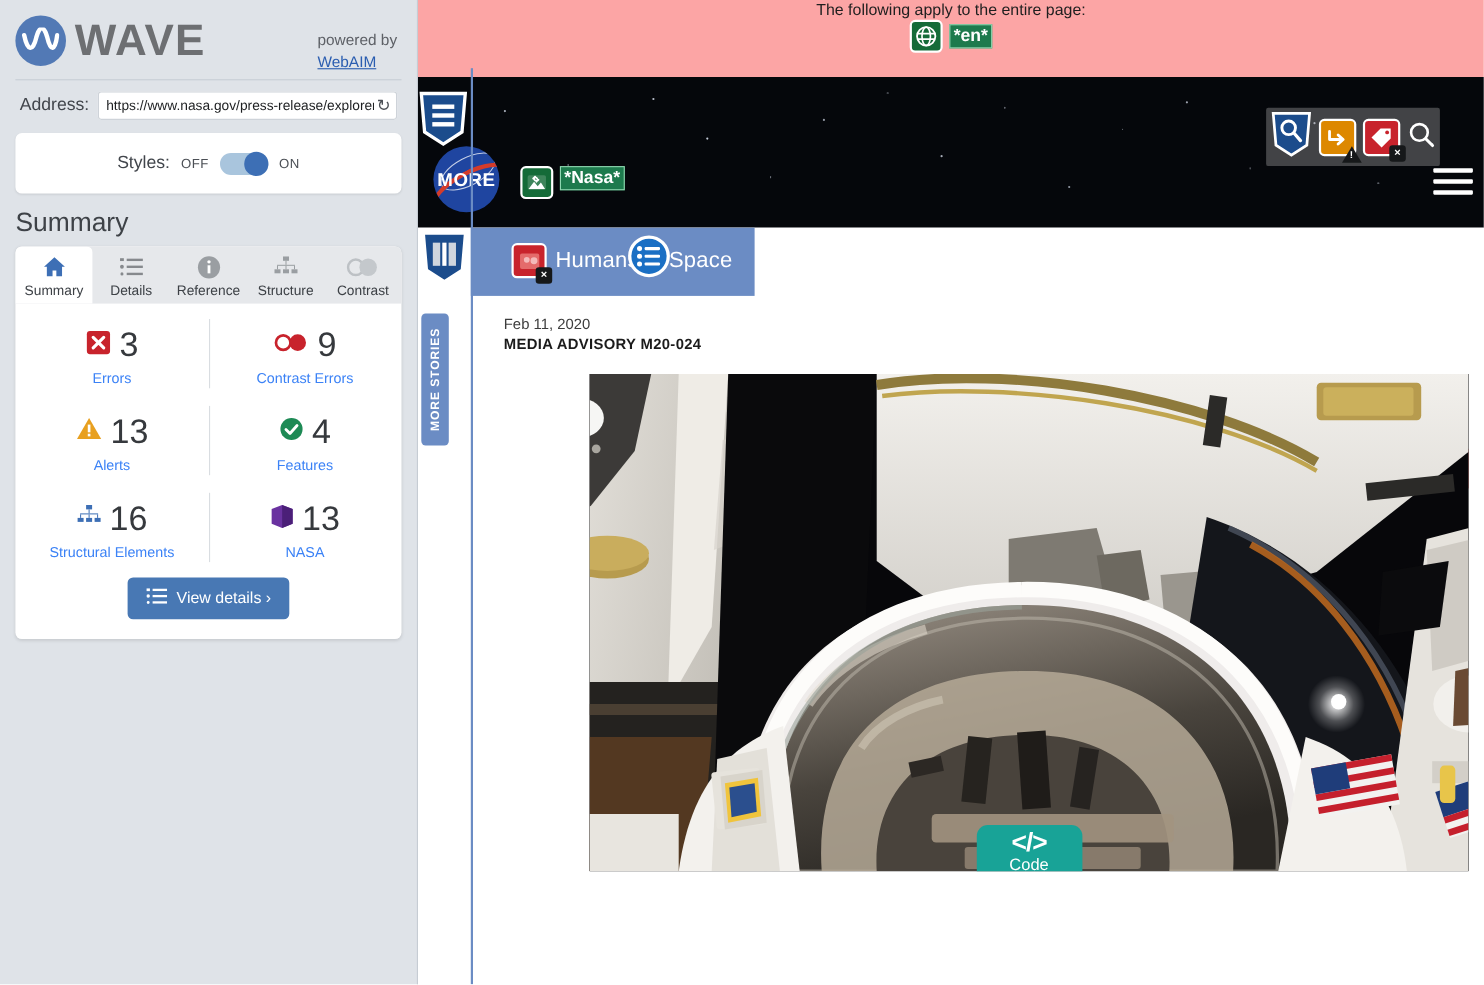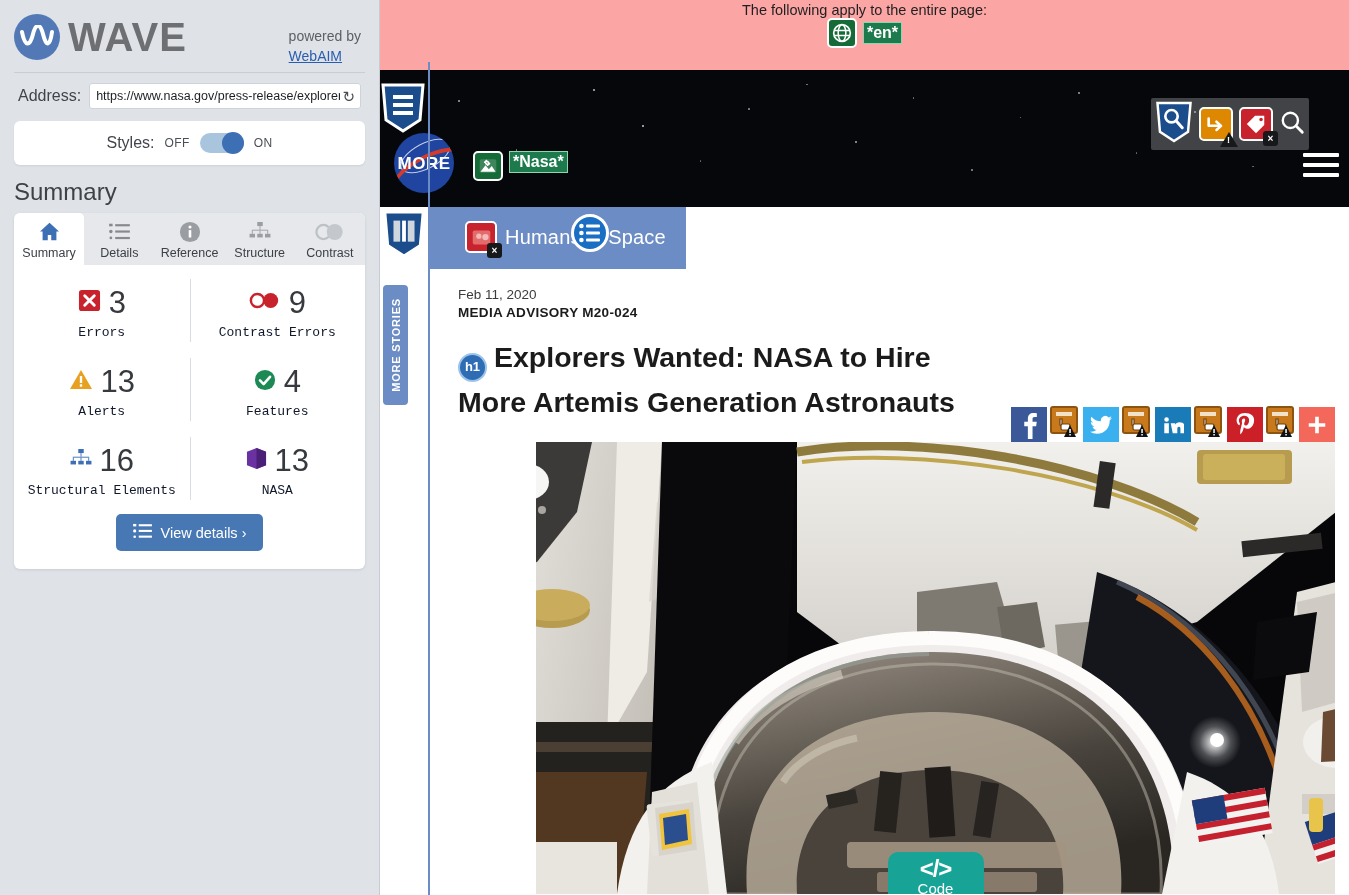--- a/index.html
+++ b/index.html
@@ -54,21 +54,21 @@
   .addr-text {
     flex: 1; font-size: 12.5px; color: #1d1f21;
     white-space: nowrap; overflow: hidden; text-overflow: clip;
     border: none; outline: none; background: transparent;
     font-family: "Liberation Sans", sans-serif;
   }
   .reload-icon { color: #4b4f55; font-size: 15px; padding: 0 2px; line-height: 1; }
 
   .styles-card {
     margin: 12px 14px 0 14px; background: #fff; border-radius: 6px;
-    height: 44px; display: flex; align-items: center; justify-content: center;
+    height: 55px; display: flex; align-items: center; justify-content: center;
     gap: 10px; box-shadow: 0 1px 2px rgba(0,0,0,.08);
   }
   .styles-label { font-size: 16px; color: #41454b; }
   .sw-off, .sw-on { font-size: 12px; color: #4b4f55; letter-spacing: .4px; }
   .switch {
     width: 44px; height: 20px; border-radius: 10px; background: #a9c5dd;
     position: relative;
   }
   .switch .knob {
     position: absolute; right: 0; top: -1px;
@@ -97,21 +97,21 @@
   .stat-row { display: flex; }
   .stat-cell {
     flex: 1; text-align: center; padding: 16px 0 10px 0; position: relative;
   }
   .stat-cell + .stat-cell::before {
     content: ""; position: absolute; left: 0; top: 8px; bottom: 8px;
     width: 1px; background: #d9dde1;
   }
   .stat-main { display: flex; align-items: center; justify-content: center; gap: 8px; }
   .stat-num { font-size: 31px; color: #36393d; line-height: 1; font-weight: 400; }
-  .stat-lbl { font-size: 13px; color: #0f172a; margin-top: 7px; font-family: Liberation Mono, monospace; }
+  .stat-lbl { font-size: 13px; color: #3b82f6; margin-top: 7px; }
 
   .view-details-wrap { text-align: center; padding: 6px 0 18px 0; }
   .view-details {
     display: inline-flex; align-items: center; gap: 9px;
     background: #4878b4; color: #fff; border: none; cursor: pointer;
     font-size: 14.5px; padding: 9px 17px; border-radius: 5px;
     font-family: "Liberation Sans", sans-serif;
   }
 
   
@@ -645,21 +645,20 @@
     <div class="left-rail"></div>
     <div class="more-stories">
       <span>MORE STORIES</span>
     </div>
 
     <div class="article">
       <div class="art-date">Feb 11, 2020</div>
       <div class="art-kicker">MEDIA ADVISORY   M20-024</div>
 
       <div class="art-title-row">
-        <h1 class="art-title"><span class="h1-badge">h1</span><span>Explorers Wanted: NASA to Hire More Artemis Generation Astronauts</span></h1>
 
         <div class="social-row">
           <span class="soc fb">
             <svg width="17" height="28" viewBox="0 0 14 24">
                 <path d="M9.6 24V13h3.1l.5-3.7H9.6V7c0-1 .3-1.8 1.8-1.8h1.9V1.9C12.9 1.8 11.7 1.7 10.4 1.7 7.5 1.7 5.6 3.4 5.6 6.6v2.7H2.5V13h3.1v11z" fill="#fff"></path>
               </svg>
           </span>
           <span class="soc-warn">
             <svg width="32" height="36" viewBox="0 0 32 36">
               <rect x="2" y="2" width="26" height="26" rx="2" fill="#c8791b" stroke="#8d5310" stroke-width="2"></rect>

